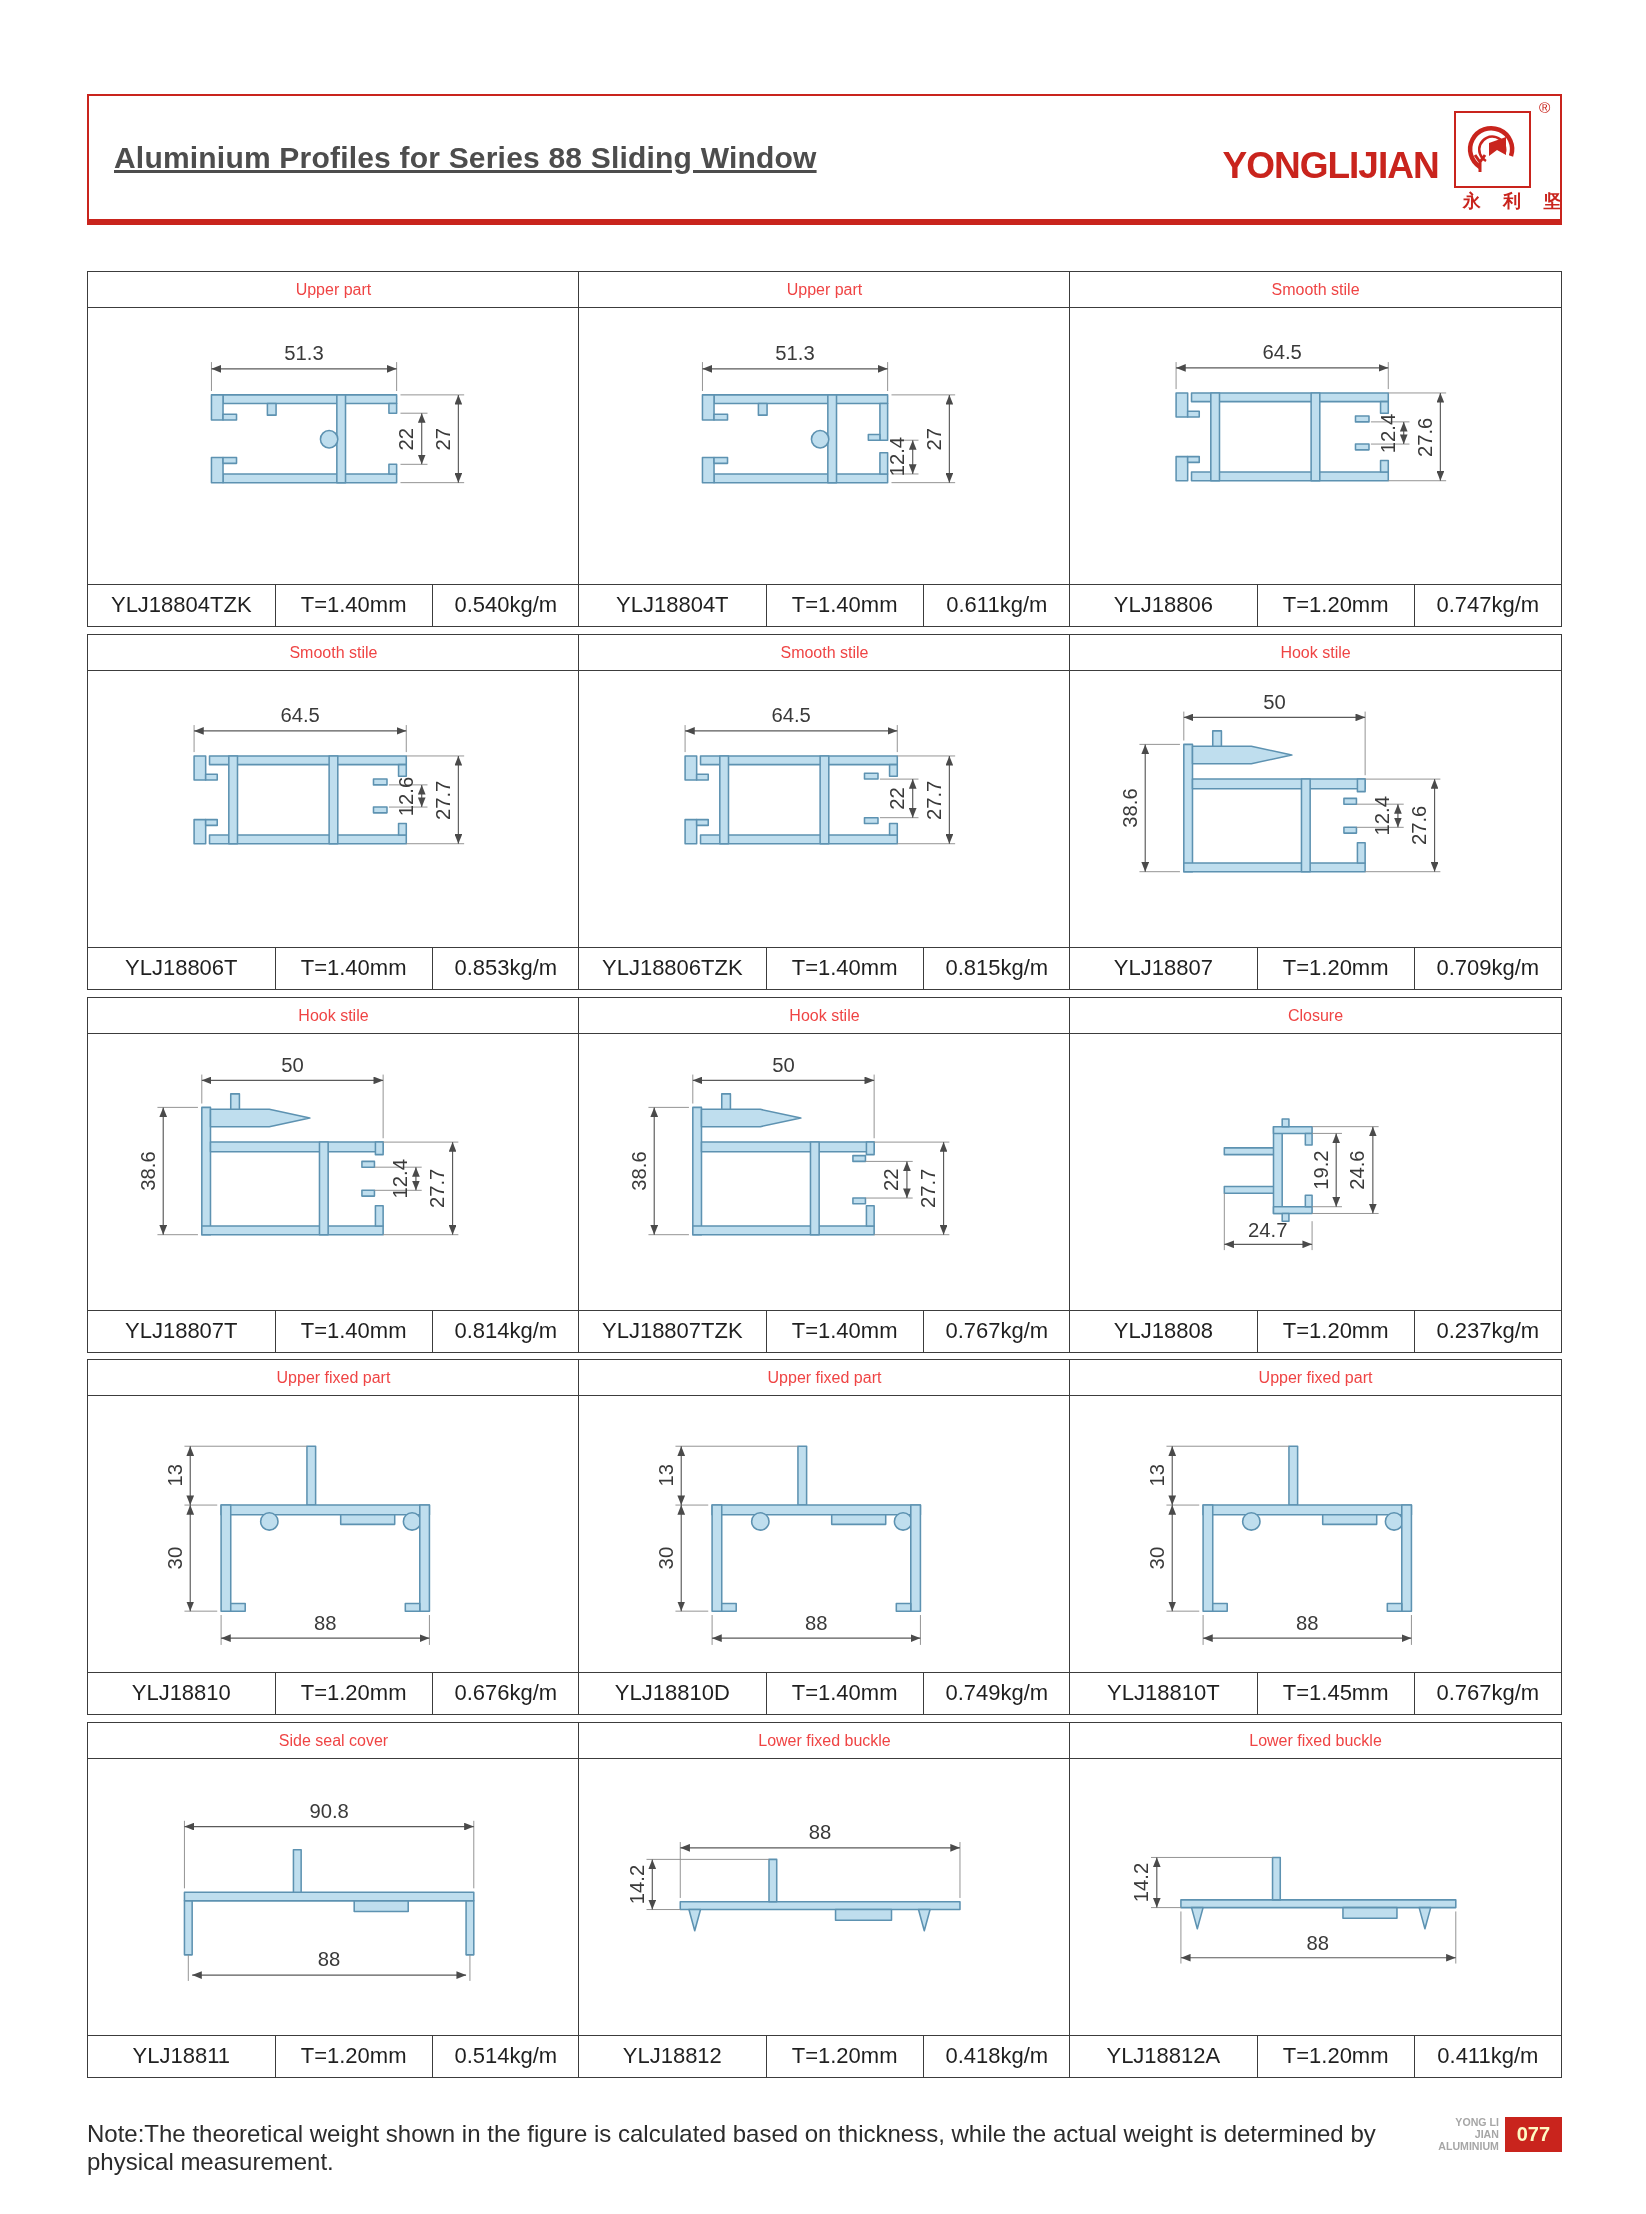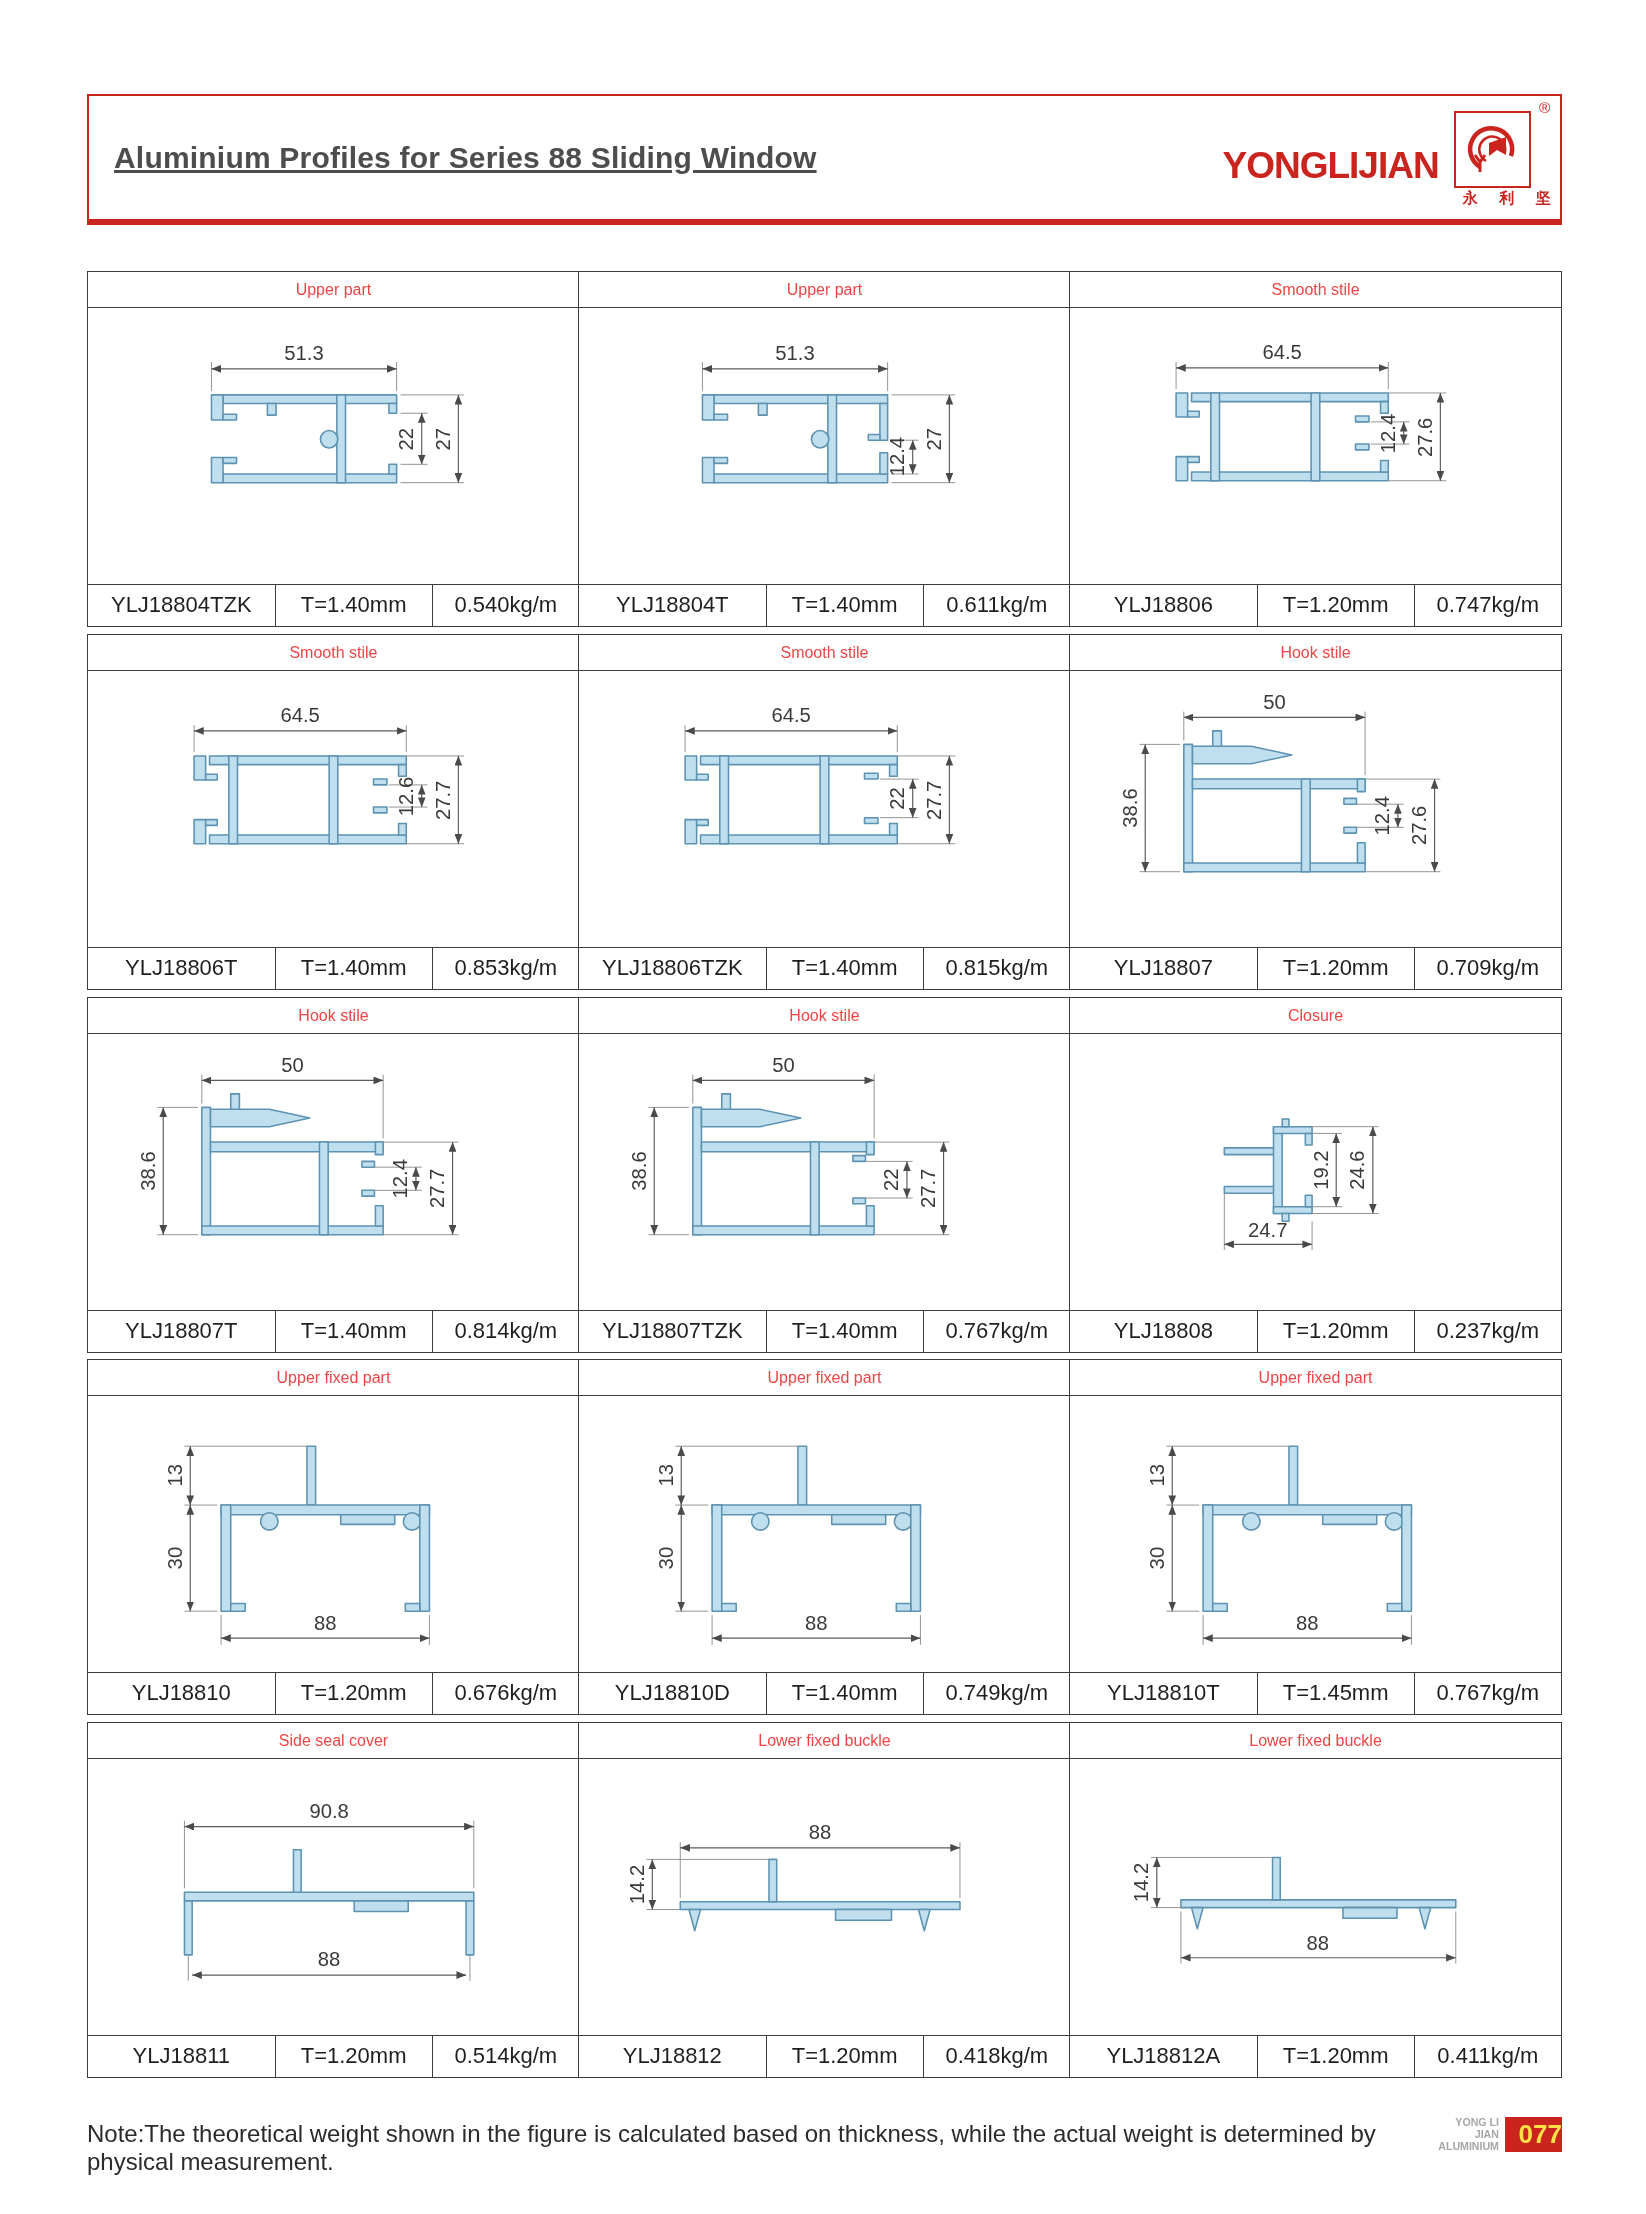--- a/index.html
+++ b/index.html
@@ -16,21 +16,21 @@
   .hdr{position:absolute;left:87px;top:94px;width:1475px;height:131px;
     border:2.9px solid var(--accent-red);border-bottom:6.8px solid var(--accent-red);
     display:flex;align-items:center;justify-content:space-between;padding:0 25px;}
   .hdr-title{font-size:30px;font-weight:bold;color:#4d4d4d;letter-spacing:0.2px;text-decoration:underline;}
   .brand{display:flex;align-items:center;gap:15.4px;}
   .brand-name{font-size:37px;font-weight:bold;color:var(--accent-red);letter-spacing:-1px;margin-top:16px;}
   .logo-wrap{position:relative;width:81px;height:93px;}
   .logo-box{width:77px;height:77px;border:2.9px solid var(--accent-red);
     display:flex;align-items:center;justify-content:center;}
   .logo-reg{position:absolute;top:-11.6px;right:-15.4px;font-size:15.4px;color:var(--accent-red);}
-  .logo-cn{margin-top:1px;width:77px;text-align:center;font-size:15px;color:var(--accent-red);
+  .logo-cn{margin-top:1px;width:77px;text-align:center;font-size:18px;color:var(--accent-red);
     letter-spacing:8.7px;text-indent:8.7px;font-weight:bold;white-space:nowrap;}
 
   
   .grid{position:absolute;left:87px;top:271px;width:1475px;}
   .row{display:flex;}
   .row + .row{margin-top:6.8px;}
   .cell{flex:1;border:1.9px solid var(--line);background:#fff;}
   .cell + .cell{margin-left:-1.9px;}
   .cell-head{height:36px;line-height:36px;text-align:center;font-size:16px;color:#ef4444;
     border-bottom:1.9px solid var(--line);}
@@ -49,22 +49,22 @@
   .dl{stroke:#5a5a5a;stroke-width:1.2;}
   .dt{font-size:21px;fill:#3a3a3a;text-anchor:middle;font-family:"Liberation Sans",sans-serif;}
 
   
   .note-row{position:absolute;left:87px;top:2116px;width:1475px;
     display:flex;justify-content:space-between;align-items:flex-start;}
   .note{font-size:24px;color:#2b2b2b;padding-top:3.9px;}
   .pf-brand{display:flex;align-items:center;}
   .pf-text{text-align:right;font-size:10.6px;font-weight:bold;color:#a6a6a6;
     line-height:1.15;margin-right:5.8px;}
-  .pf-page{width:62px;height:35px;line-height:35px;text-align:right;
-    background:var(--accent-red);color:#fde047;font-size:26px;font-weight:bold;}
+  .pf-page{width:62px;height:35px;line-height:35px;text-align:center;
+    background:var(--accent-red);color:#fef9c3;font-size:20px;font-weight:bold;}
 </style>
 </head>
 <body>
 
 <svg width="0" height="0" style="position:absolute" aria-hidden="true">
   <defs>
     <marker id="ar" viewBox="0 0 10 8" markerUnits="userSpaceOnUse" markerWidth="10" markerHeight="8" refX="10" refY="4" orient="auto-start-reverse">
       <path d="M0,0 L10,4 L0,8 z" fill="#4a4a4a"></path>
     </marker>
   </defs>

